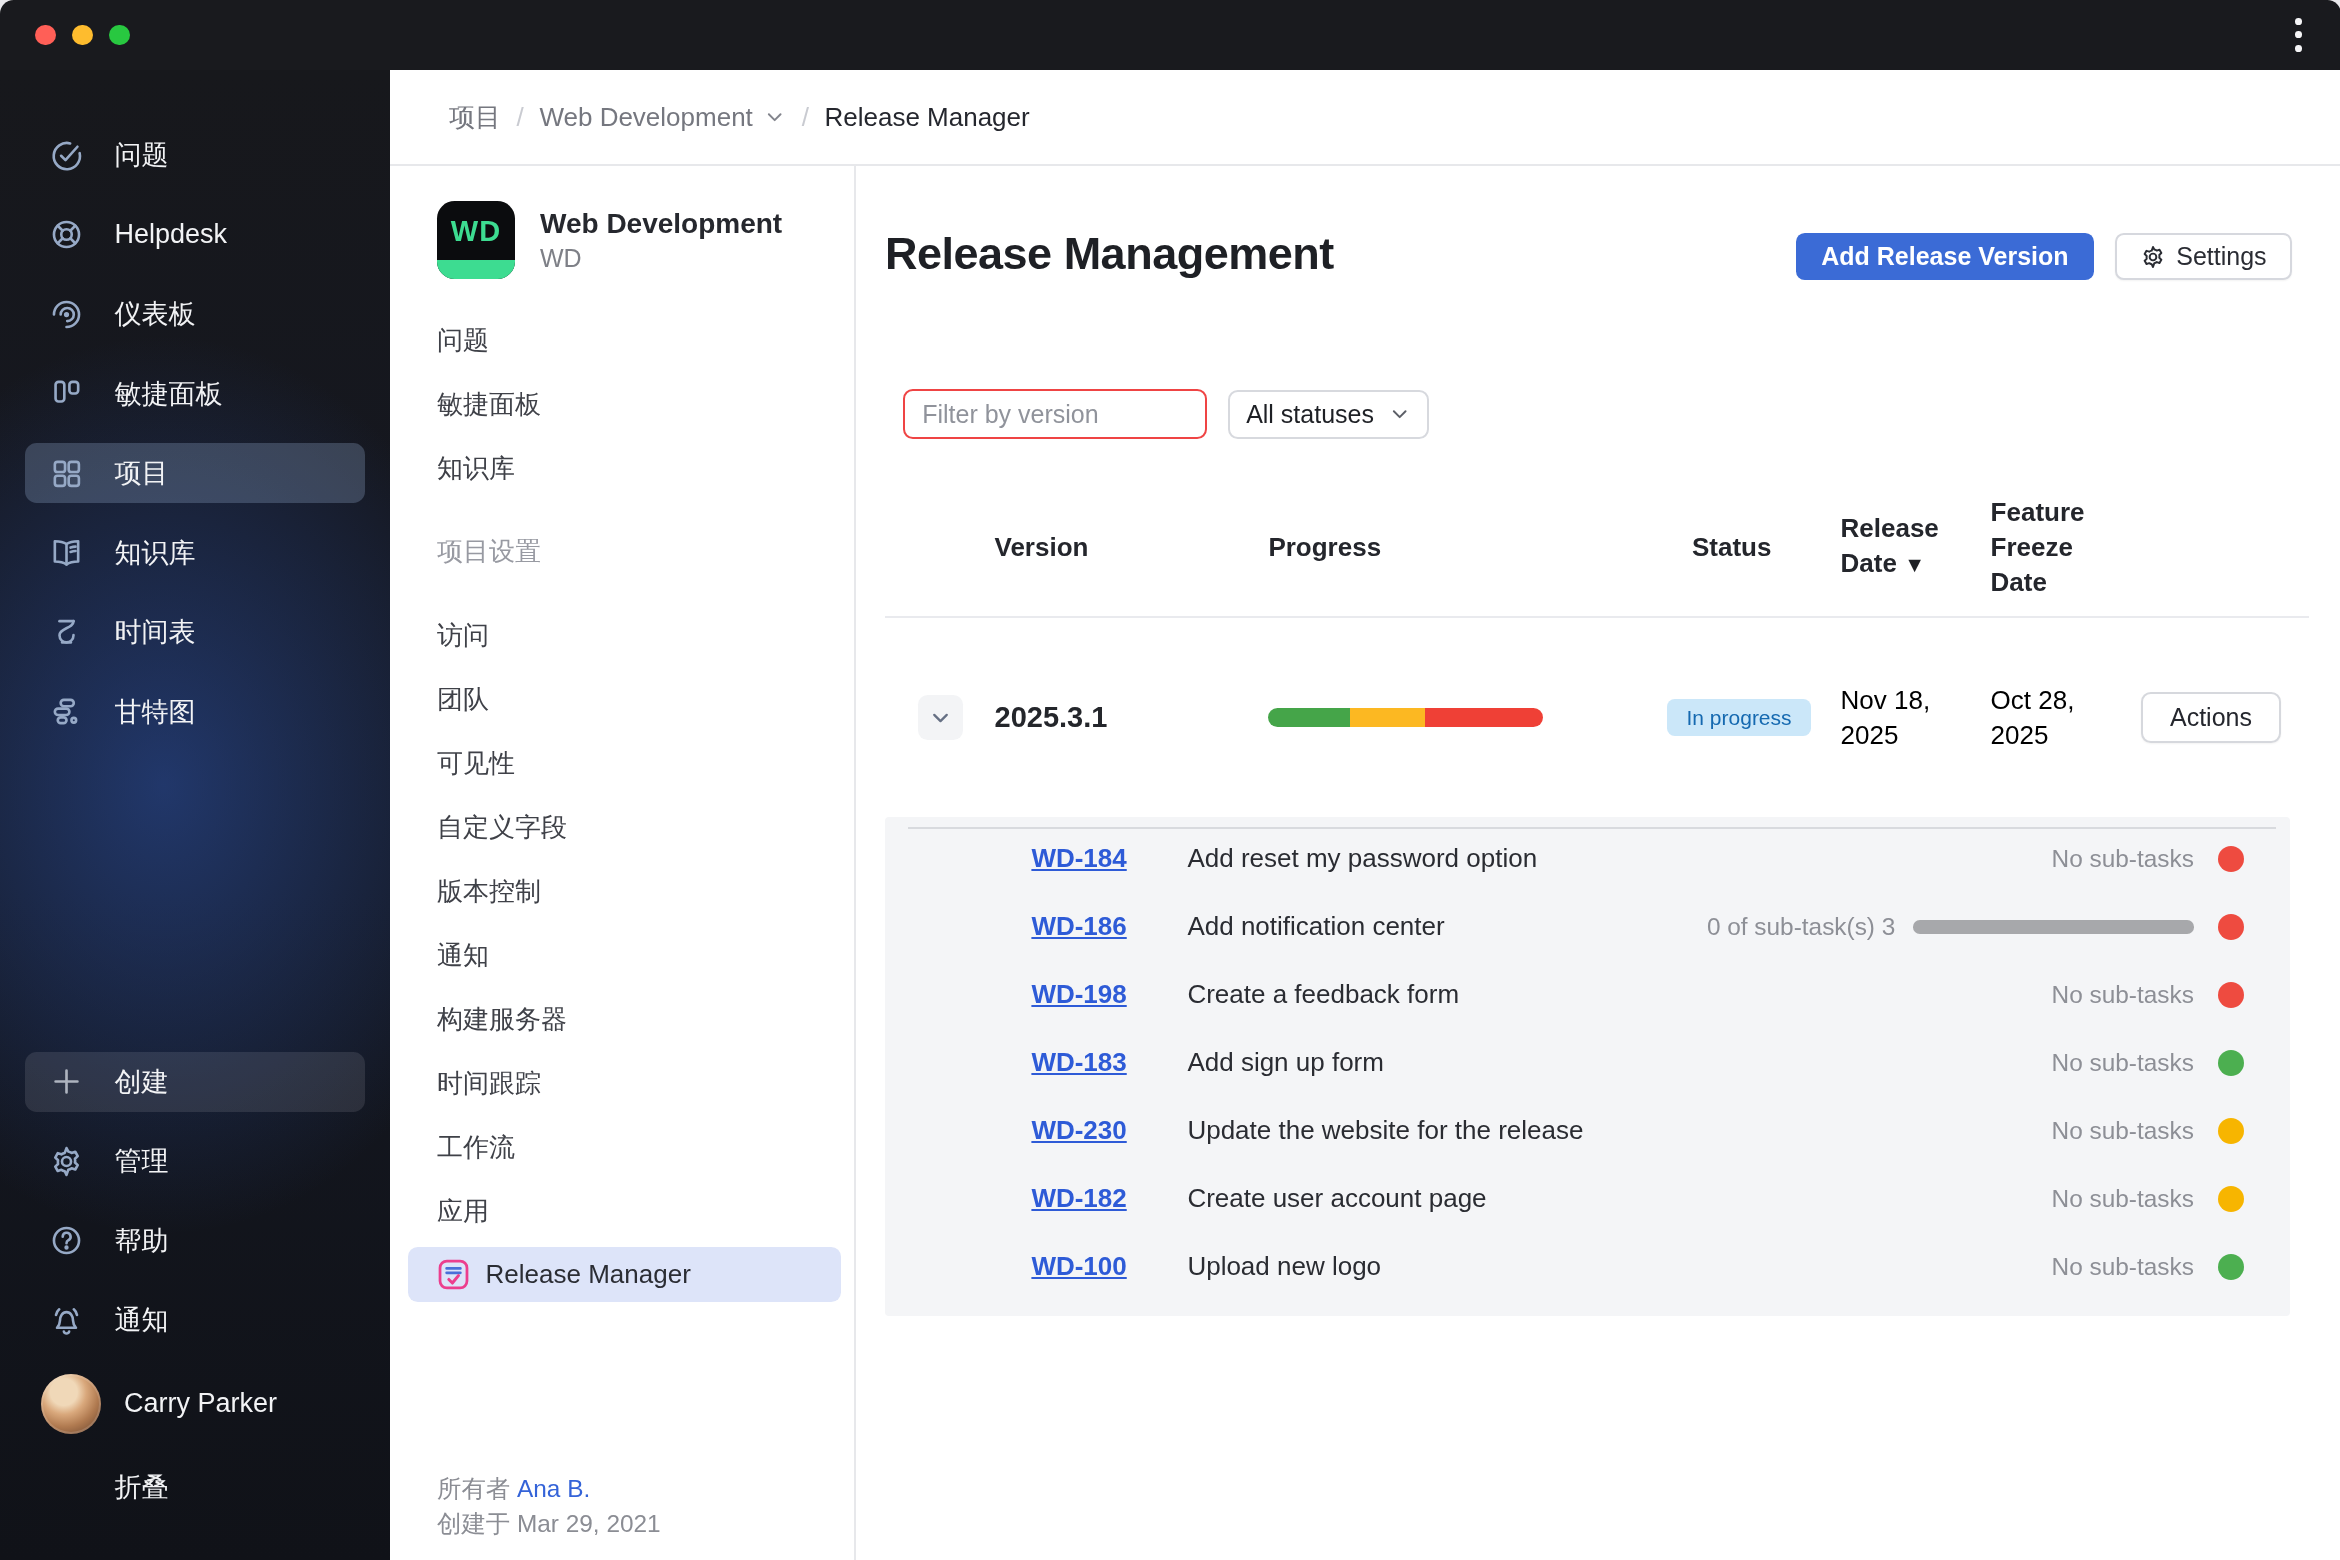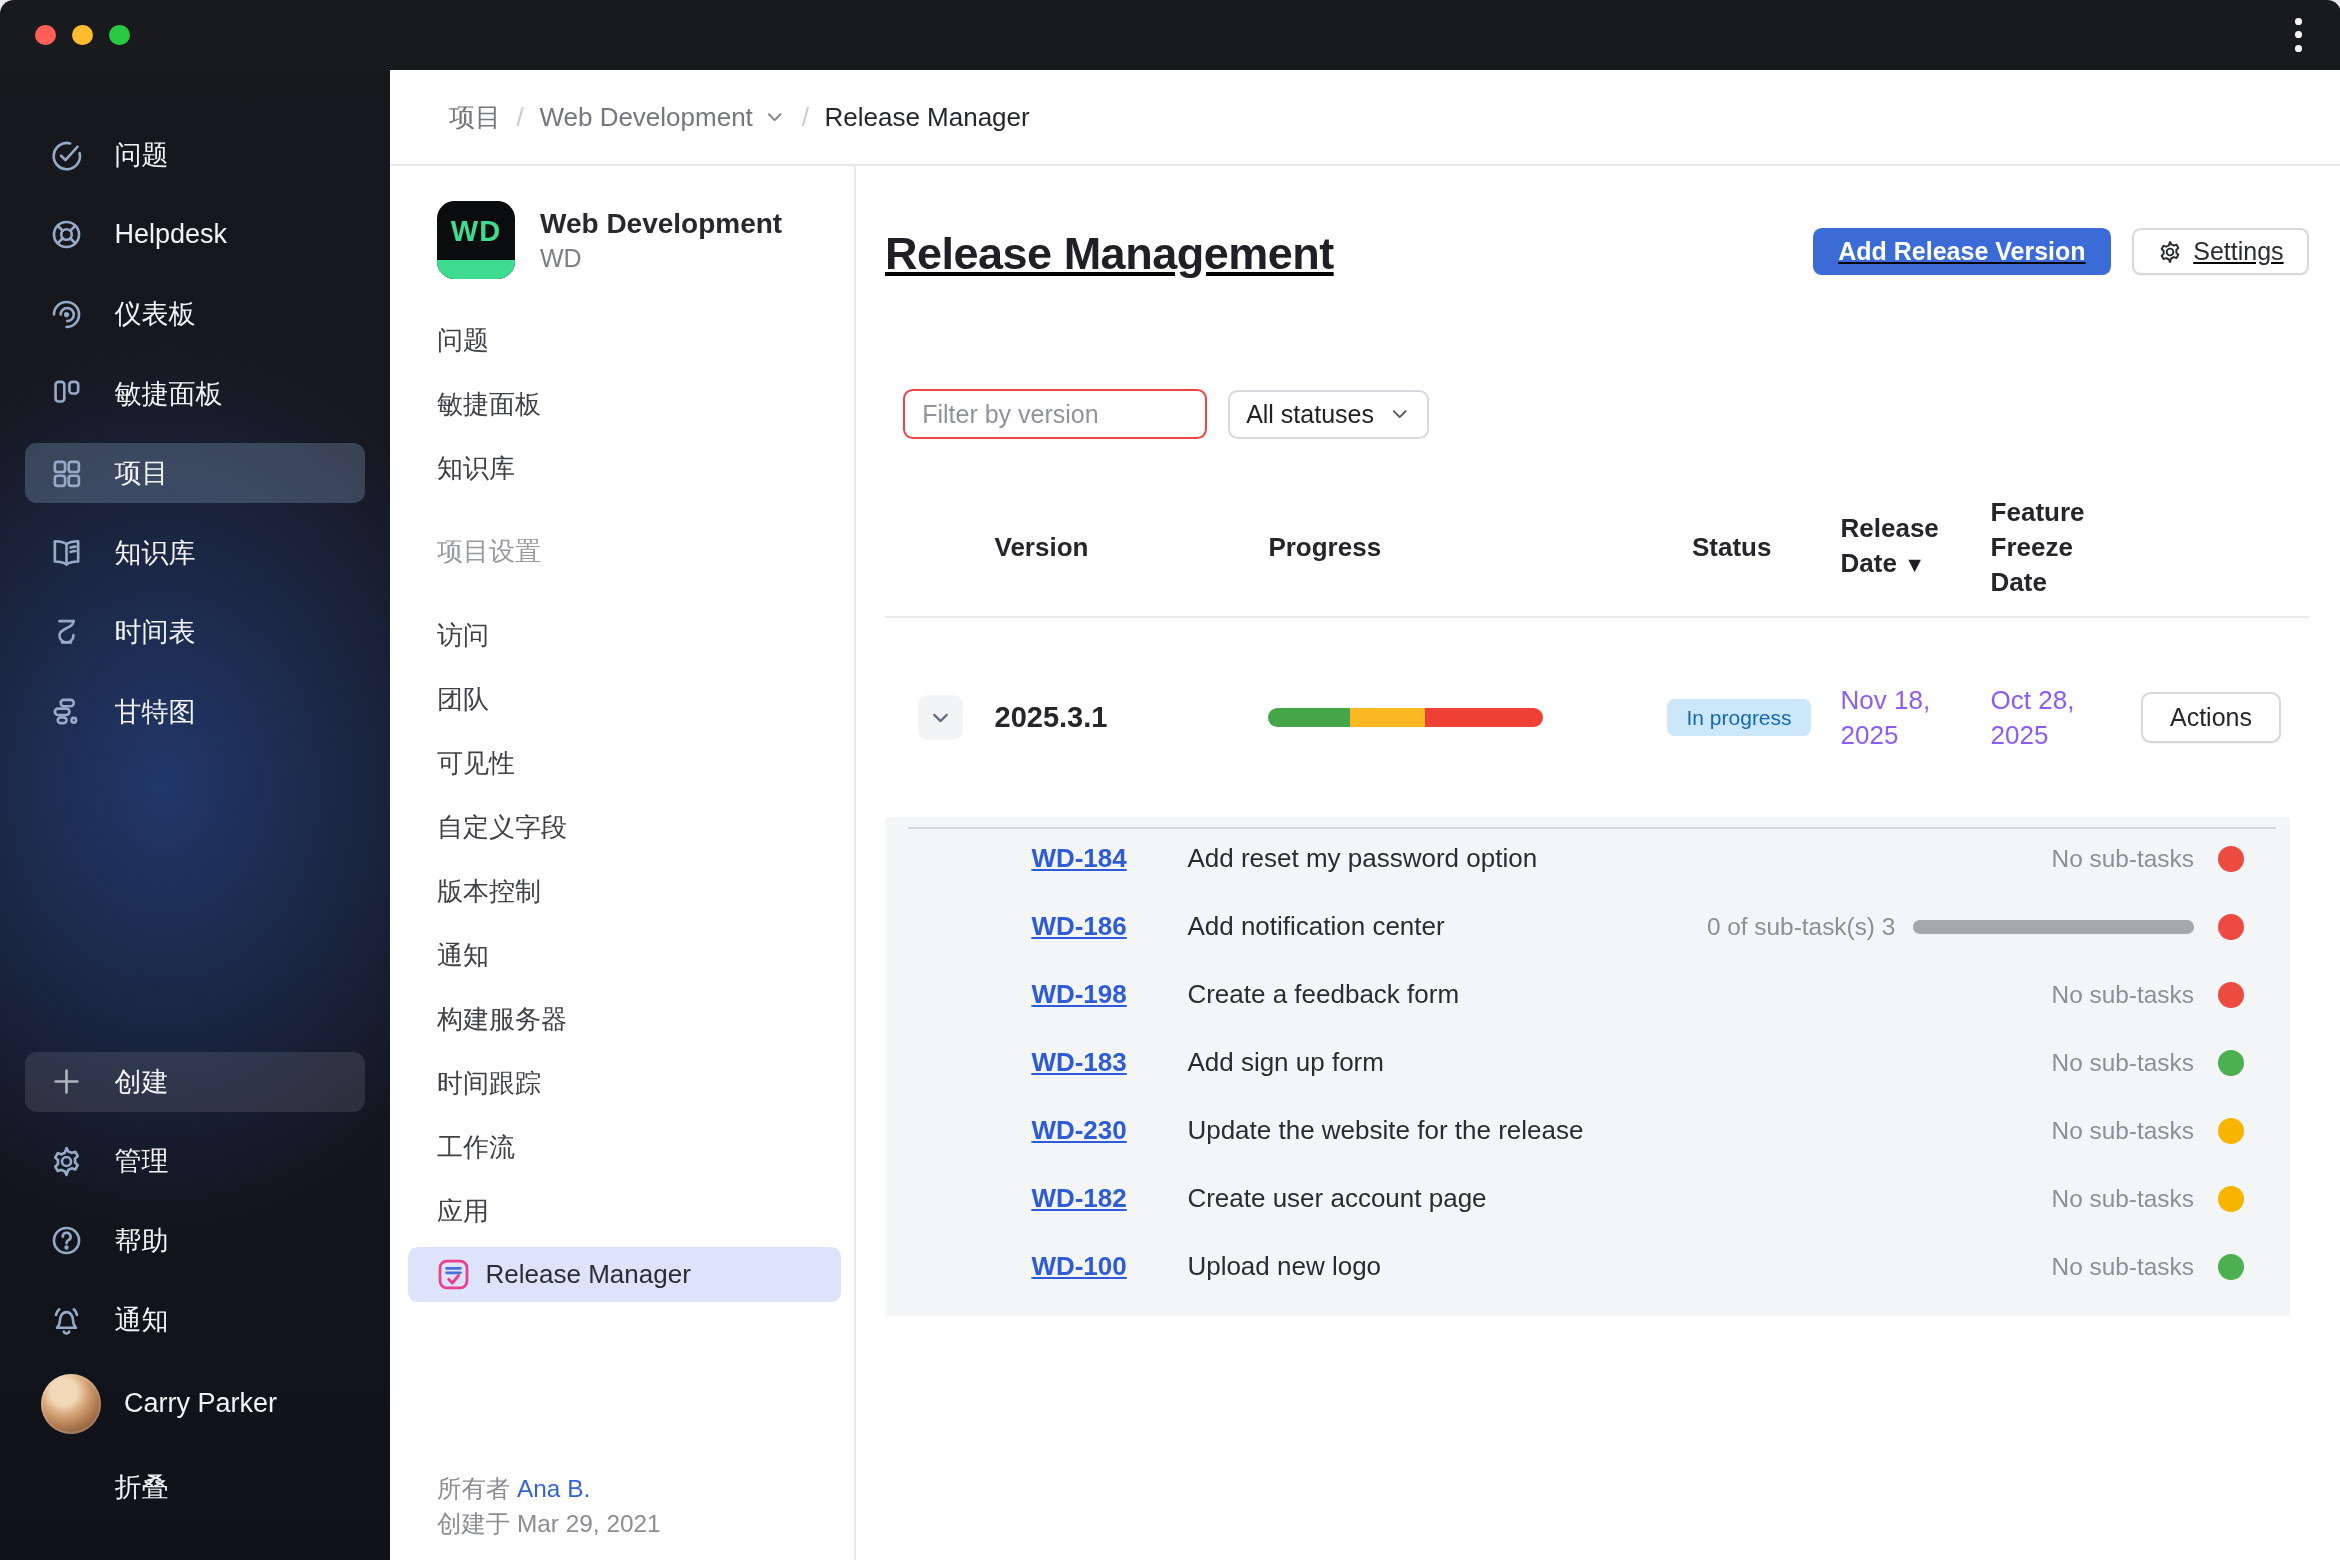--- a/index.html
+++ b/index.html
@@ -56,21 +56,21 @@
   .pp-nav{margin-top:29px;display:flex;flex-direction:column;}
   .pp-item{height:64px;display:flex;align-items:center;font-size:26px;color:#3f4148;cursor:pointer;}
   .pp-section{margin-top:29px;height:45px;display:flex;align-items:center;font-size:26px;color:#989aa2;}
   .pp-app{margin-left:-29px;margin-top:3.9px;width:433px;height:55px;border-radius:9.8px;background:#dde4f9;display:flex;align-items:center;padding-left:29px;box-sizing:border-box;gap:15.6px;font-size:26px;color:#2b2d34;cursor:pointer;}
   .rm-icon{width:33px;height:33px;display:flex;}
   .pp-footer{position:absolute;left:47px;bottom:19.5px;font-size:24.4px;color:#8b8d94;line-height:35px;}
   .pp-footer .owner-link{color:#3463d8;cursor:pointer;}
 
   
   .main{flex:1;min-width:0;padding-left:29px;box-sizing:border-box;}
-  .main-header{display:flex;align-items:flex-start;justify-content:space-between;margin-top:62px;padding-right:32px;text-decoration:underline;}
+  .main-header{display:flex;align-items:flex-end;justify-content:space-between;margin-top:62px;padding-right:49px;}
   .page-title{margin:0;font-size:45px;font-weight:800;color:#1e2025;letter-spacing:-0.5px;}
   .header-actions{display:flex;gap:21.5px;align-items:center;}
   .btn{border:none;border-radius:8.8px;height:47px;font-size:25px;font-family:inherit;display:flex;align-items:center;cursor:pointer;}
   .btn-primary{background:#3b6bd6;color:#ffffff;padding:0 25px;font-weight:600;}
   .btn-secondary{background:#ffffff;color:#2a2c33;padding:0 23.4px;border:2px solid #d6d8de;box-shadow:0 1px 2px rgba(0,0,0,.05);gap:9.8px;}
   .btn-secondary svg{width:26px;height:26px;}
   .filter-row{margin:109px 0 0 17.6px;display:flex;gap:21.5px;align-items:center;}
   .filter-input{width:304px;height:50px;border:2px solid #ef4444;border-radius:9.8px;font-size:25px;padding:0 17.6px;box-sizing:border-box;font-family:inherit;color:#25272e;}
   .filter-input::placeholder{color:#90939b;}
   .status-select{width:201px;height:49px;border:2px solid #d7d9de;border-radius:9.8px;display:flex;align-items:center;justify-content:center;gap:13.7px;font-size:25px;color:#1e2025;cursor:pointer;background:#fff;box-sizing:border-box;}
@@ -87,21 +87,21 @@
   .th-freeze{padding-left:15.6px;max-width:119px;}
   .sort-arrow{font-size:21.5px;color:#1e2025;}
 
   .release-row{height:199px;}
   .expander{width:45px;height:45px;margin-left:33px;border-radius:9.8px;background:#f3f4f6;border:none;display:flex;align-items:center;justify-content:center;cursor:pointer;color:#667084;}
   .expander svg{width:25px;height:25px;}
   .version-label{padding-left:19.5px;font-size:29px;font-weight:700;color:#24262b;}
   .progress-pill{margin-left:22.4px;width:275px;height:19.5px;border-radius:9.8px;overflow:hidden;display:flex;}
   .progress-pill i{display:block;height:100%;}
   .status-badge{display:inline-block;padding:6.8px 19.5px;border-radius:7.8px;font-size:21px;justify-self:start;}
-  .date-cell{padding-left:19.5px;font-size:26px;color:#8b5cf6;line-height:35px;max-width:117px;}
+  .date-cell{padding-left:19.5px;font-size:26px;color:#000000;line-height:35px;max-width:117px;}
   .date-cell.freeze{padding-left:15.6px;}
   .actions-btn{margin-left:auto;margin-right:72px;background:#fff;border:2px solid #d6d8dd;border-radius:9.8px;padding:0 27px;height:51px;font-size:25px;color:#25272e;font-family:inherit;box-shadow:0 1px 2px rgba(0,0,0,.05);cursor:pointer;}
 
   .subtasks-panel{position:relative;background:#f4f5f7;border-radius:3.9px;margin-right:19.5px;padding:7.8px 39px 15.6px 23.4px;}
   .subtasks-panel::before{content:"";position:absolute;left:23.4px;right:13.7px;top:9.8px;height:2px;background:#d8dade;}
   .task-row{display:grid;grid-template-columns:156px 1fr auto 39px;align-items:center;height:68px;padding-left:123px;}
   .task-id{font-size:26px;font-weight:700;color:#2e5bd7;text-decoration:underline;cursor:pointer;justify-self:start;}
   .task-title{font-size:26px;color:#2a2c32;}
   .task-sub{display:flex;align-items:center;gap:17.6px;margin-right:17.6px;}
   .task-sub .sub-label{font-size:24.4px;color:#8d8f96;white-space:nowrap;}

